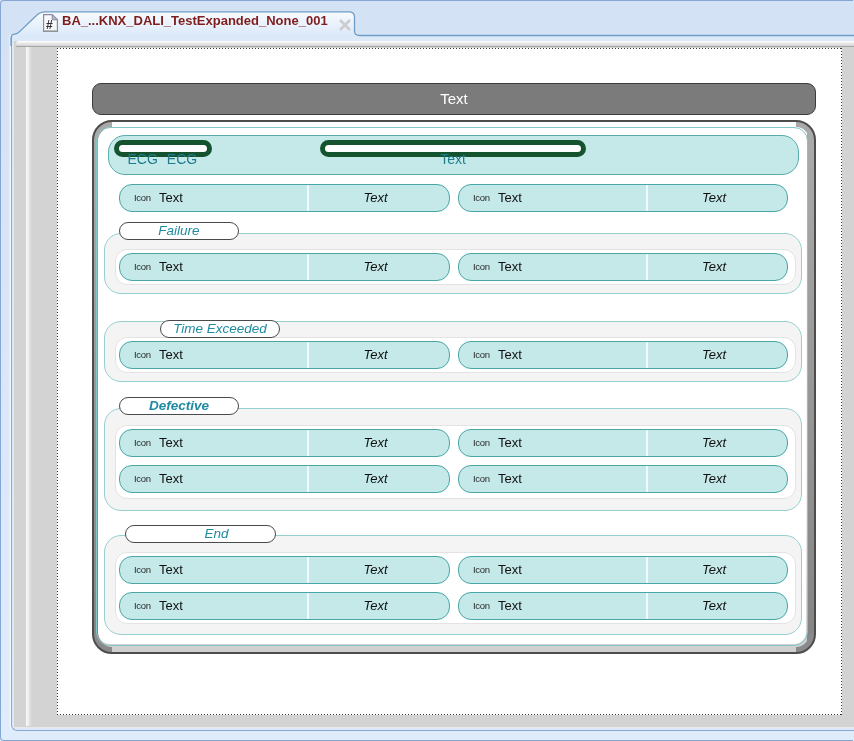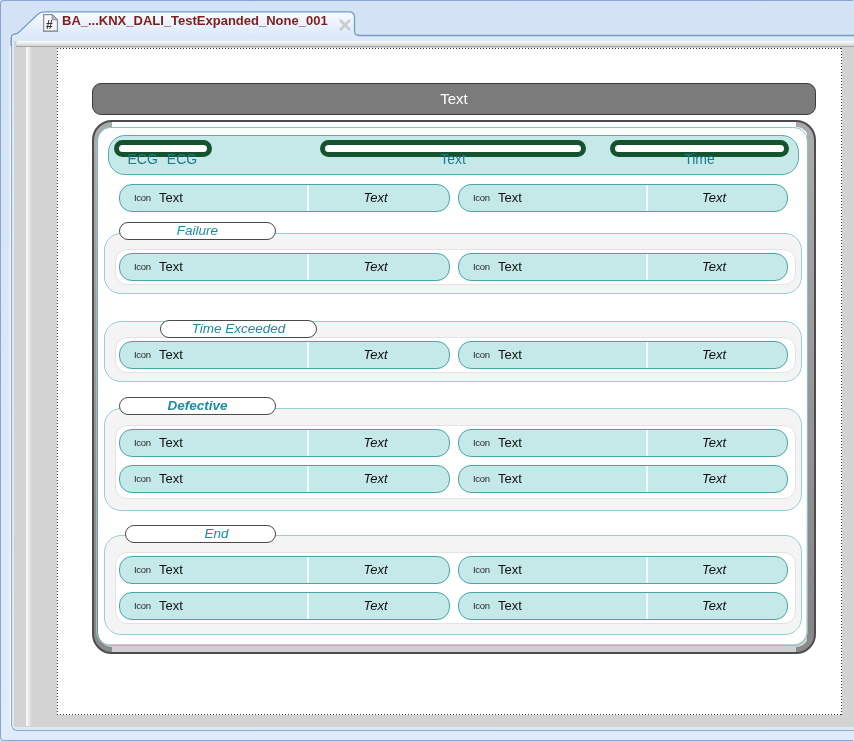--- a/index.html
+++ b/index.html
@@ -52,21 +52,21 @@
   .pill.time{left:501px;width:179px;text-align:center;}
   
   .row{position:absolute;width:331px;height:28px;background:#c5e9e9;border:1px solid #4aa5a5;border-radius:13px;box-sizing:border-box;}
   .row .icon{position:absolute;left:14px;top:0;line-height:26px;font-size:9.5px;letter-spacing:-0.3px;color:#2a2a2a;}
   .row .lbl{position:absolute;left:39px;top:0;line-height:26px;font-size:13px;color:#101010;}
   .row .sep{position:absolute;left:187px;top:0px;bottom:0px;width:2px;background:rgba(255,255,255,0.75);}
   .row .rlbl{position:absolute;left:189px;right:7px;top:0;line-height:26px;font-size:13px;color:#101010;font-style:italic;text-align:center;}
   
   .group{position:absolute;left:10px;width:698px;background:#f4f4f4;border:1px solid #96cfcf;border-radius:17px;box-sizing:border-box;}
   .holder{position:absolute;left:10px;top:15px;width:681px;background:#ffffff;border:1px solid #e3e3e3;border-radius:12px;box-sizing:border-box;}
-  .gpill{position:absolute;left:25px;width:157px;height:18px;background:#ffffff;border:1px solid #4a4a4a;border-radius:9px;box-sizing:border-box;z-index:3;
+  .gpill{position:absolute;left:25px;width:120px;height:18px;background:#ffffff;border:1px solid #4a4a4a;border-radius:9px;box-sizing:border-box;z-index:3;
          font-size:13.5px;font-style:italic;color:#1e8ba0;text-align:center;line-height:16px;}
 </style>
 </head>
 <body>
   <div class="winborder"></div>
   <div class="strip"></div>
   <div class="well"></div>
   <div class="canvas"></div>
   <div class="canvastop"></div>
   <div class="groove"></div>
@@ -96,21 +96,20 @@
 
   <div class="hdr">Text</div>
 
   <div class="panel">
     <div class="panelwhite"></div>
     <div class="panelring"></div>
 
     <div class="bar">
       <div class="pill ecg"><span style="padding-left:8.5px;">ECG</span><span style="padding-left:9px;">ECG</span></div>
       <div class="pill data">Text</div>
-      <div class="pill time">Time</div>
     </div>
 
     <div class="row" style="left:25px;top:62px;">
       <span class="icon">Icon</span>
       <span class="lbl">Text</span>
       <span class="sep"></span>
       <span class="rlbl">Text</span>
     </div>
     <div class="row" style="left:364px;top:62px;width:330px;">
       <span class="icon">Icon</span>

